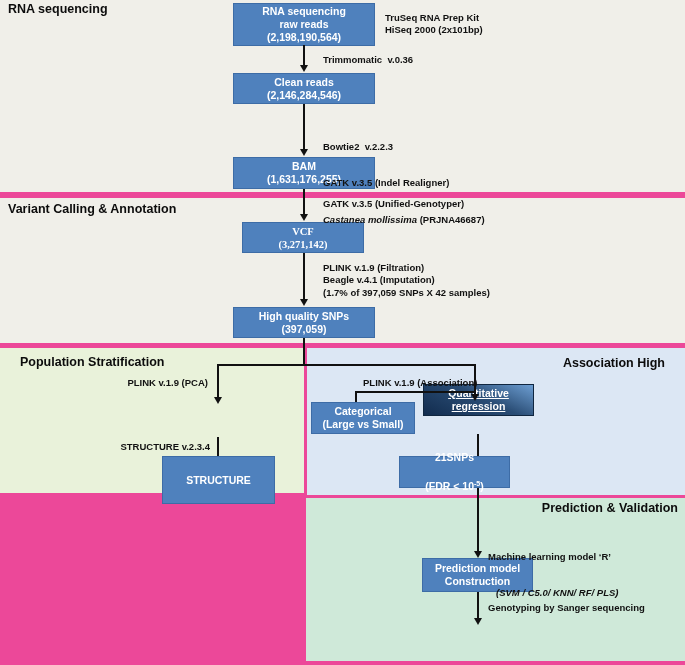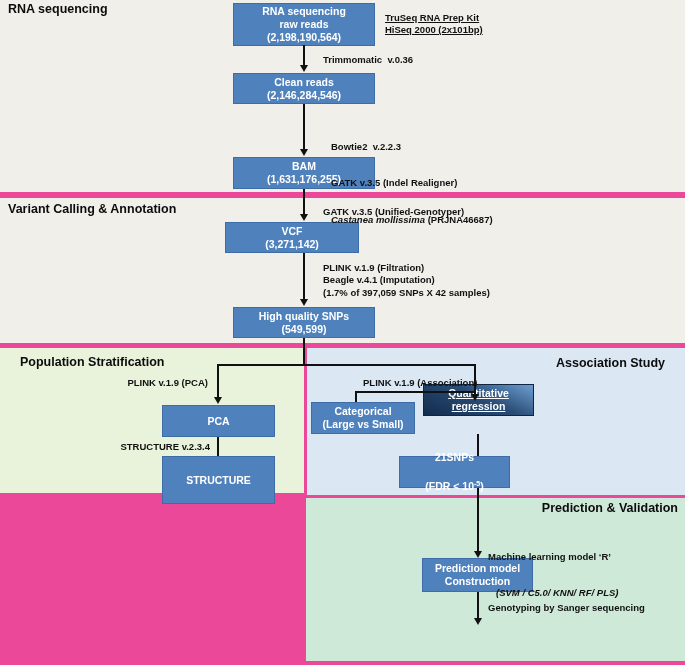--- a/index.html
+++ b/index.html
@@ -49,48 +49,45 @@
 
   <div class="section sec-gray" style="left:0;top:0;width:685px;height:192px;"></div>
   <div class="section sec-gray" style="left:0;top:198px;width:685px;height:145px;"></div>
   <div class="section sec-green" style="left:0;top:348px;width:304px;height:145px;"></div>
   <div class="section sec-blue" style="left:307px;top:348px;width:378px;height:147px;"></div>
   <div class="section sec-mint" style="left:306px;top:498px;width:379px;height:163px;"></div>
 
   <div class="sec-title" style="left:8px;top:2px;">RNA sequencing</div>
   <div class="sec-title" style="left:8px;top:202px;">Variant Calling &amp; Annotation</div>
   <div class="sec-title" style="left:8px;top:355px;padding-left:12px;">Population Stratification</div>
-  <div class="sec-title" style="right:20px;top:356px;">Association Study</div>
+  <div class="sec-title" style="right:20px;top:356px;">Association High</div>
   <div class="sec-title" style="right:7px;top:501px;">Prediction &amp; Validation</div>
 
   <div class="box" style="left:233px;top:3px;width:142px;height:43px;">
     <span class="box-text">RNA sequencing
 raw reads
 (2,198,190,564)</span>
   </div>
   <div class="box" style="left:233px;top:73px;width:142px;height:31px;">
     <span class="box-text">Clean reads
 (2,146,284,546)</span>
   </div>
   <div class="box" style="left:233px;top:157px;width:142px;height:32px;">
     <span class="box-text">BAM
 (1,631,176,255)</span>
   </div>
-  <div class="box" style="left:225px;top:222px;width:134px;height:31px;">
+  <div class="box" style="left:242px;top:222px;width:122px;height:31px;font-family:Liberation Serif, serif;">
     <span class="box-text">VCF
 (3,271,142)</span>
   </div>
   <div class="box" style="left:233px;top:307px;width:142px;height:31px;">
     <span class="box-text">High quality SNPs
-(549,599)</span>
+(397,059)</span>
   </div>
 
-  <div class="box" style="left:162px;top:405px;width:113px;height:32px;">
-    <span class="box-text">PCA</span>
-  </div>
   <div class="box" style="left:162px;top:456px;width:113px;height:48px;">
     <span class="box-text">STRUCTURE</span>
   </div>
 
   <div class="box" style="left:311px;top:402px;width:104px;height:32px;">
     <span class="box-text">Categorical
 (Large vs Small)</span>
   </div>
   <div class="box box-dark" style="left:423px;top:384px;width:111px;height:32px;text-decoration:underline;">
     <span class="box-text">Quantitative
@@ -100,29 +97,29 @@
     <span class="box-text"><span>21SNPs</span><br>
       <span>(FDR &lt; 10</span><sup class="fdr">-5</sup><span>)</span>
     </span>
   </div>
 
   <div class="box" style="left:422px;top:558px;width:111px;height:34px;">
     <span class="box-text">Prediction model
 Construction</span>
   </div>
 
-  <div class="lbl" style="left:385px;top:12px;text-decoration:underline;">TruSeq RNA Prep Kit
+  <div class="lbl" style="left:385px;top:12px;">TruSeq RNA Prep Kit
 HiSeq 2000 (2x101bp)</div>
   <div class="lbl" style="left:323px;top:54px;">Trimmomatic  v.0.36</div>
-  <div class="lbl" style="left:323px;top:116px;margin-left:8px;">
+  <div class="lbl" style="left:323px;top:116px;">
     <div><span>Bowtie2  v.2.2.3</span></div>
     <div><span>GATK v.3.5 (Indel Realigner)</span></div>
     <div><span class="ital">Castanea mollissima</span><span> (PRJNA46687)</span></div>
   </div>
-  <div class="lbl" style="left:323px;top:206px;">GATK v.3.5 (Unified-Genotyper)</div>
+  <div class="lbl" style="left:323px;top:198px;">GATK v.3.5 (Unified-Genotyper)</div>
   <div class="lbl" style="left:323px;top:262px;">PLINK v.1.9 (Filtration)
 Beagle v.4.1 (Imputation)
 (1.7% of 397,059 SNPs X 42 samples)</div>
   <div class="lbl right-align" style="left:100px;top:377px;width:108px;">PLINK v.1.9 (PCA)</div>
   <div class="lbl right-align" style="left:100px;top:441px;width:110px;">STRUCTURE v.2.3.4</div>
   <div class="lbl" style="left:355px;top:377px;padding-left:8px;">PLINK v.1.9 (Association)</div>
   <div class="lbl" style="left:488px;top:526px;">
     <div><span>Machine learning model ‘R’</span></div>
     <div class="ital" style="padding-left:8px;"><span>(SVM / C5.0/ KNN/ RF/ PLS)</span></div>
   </div>

